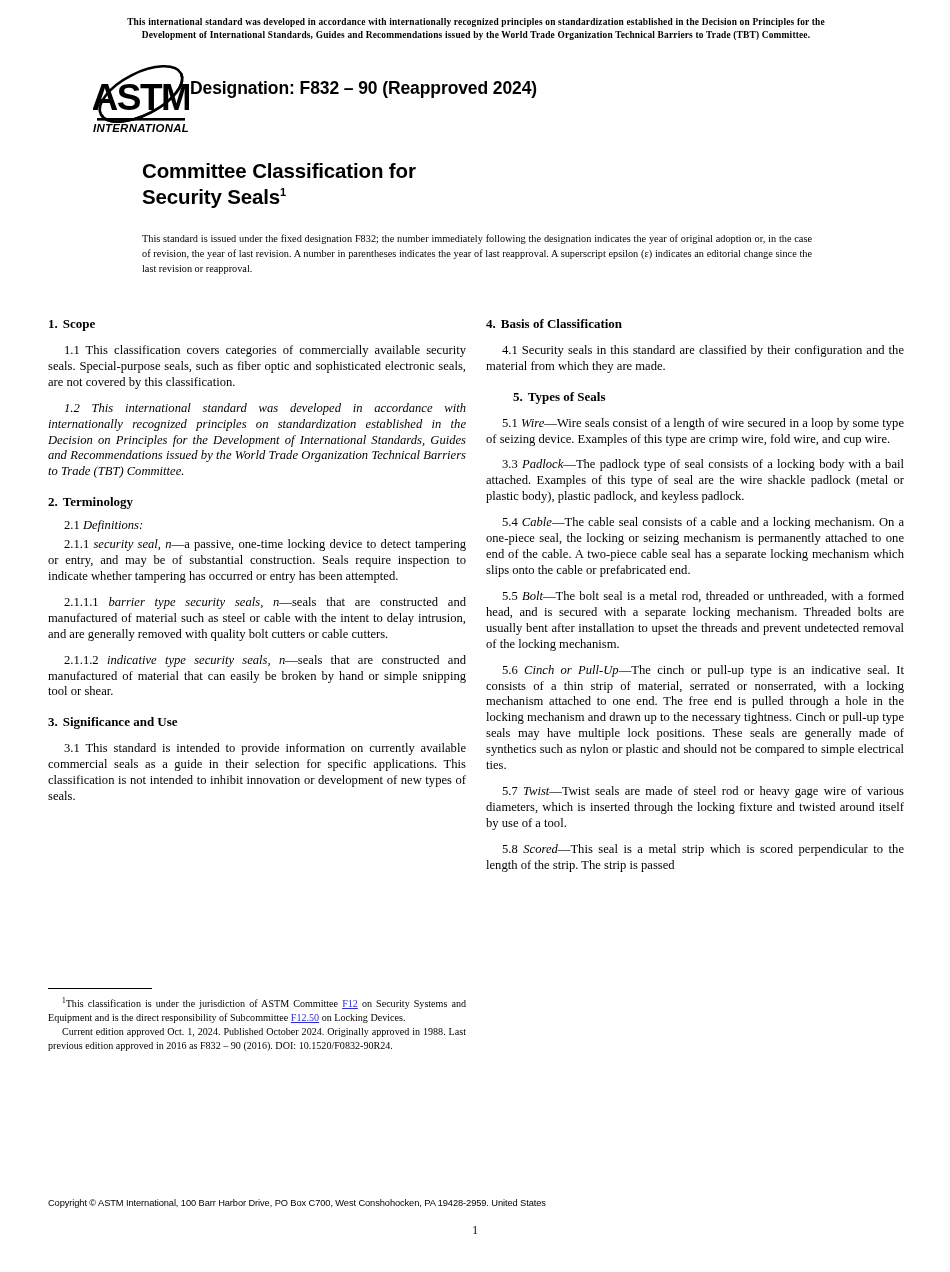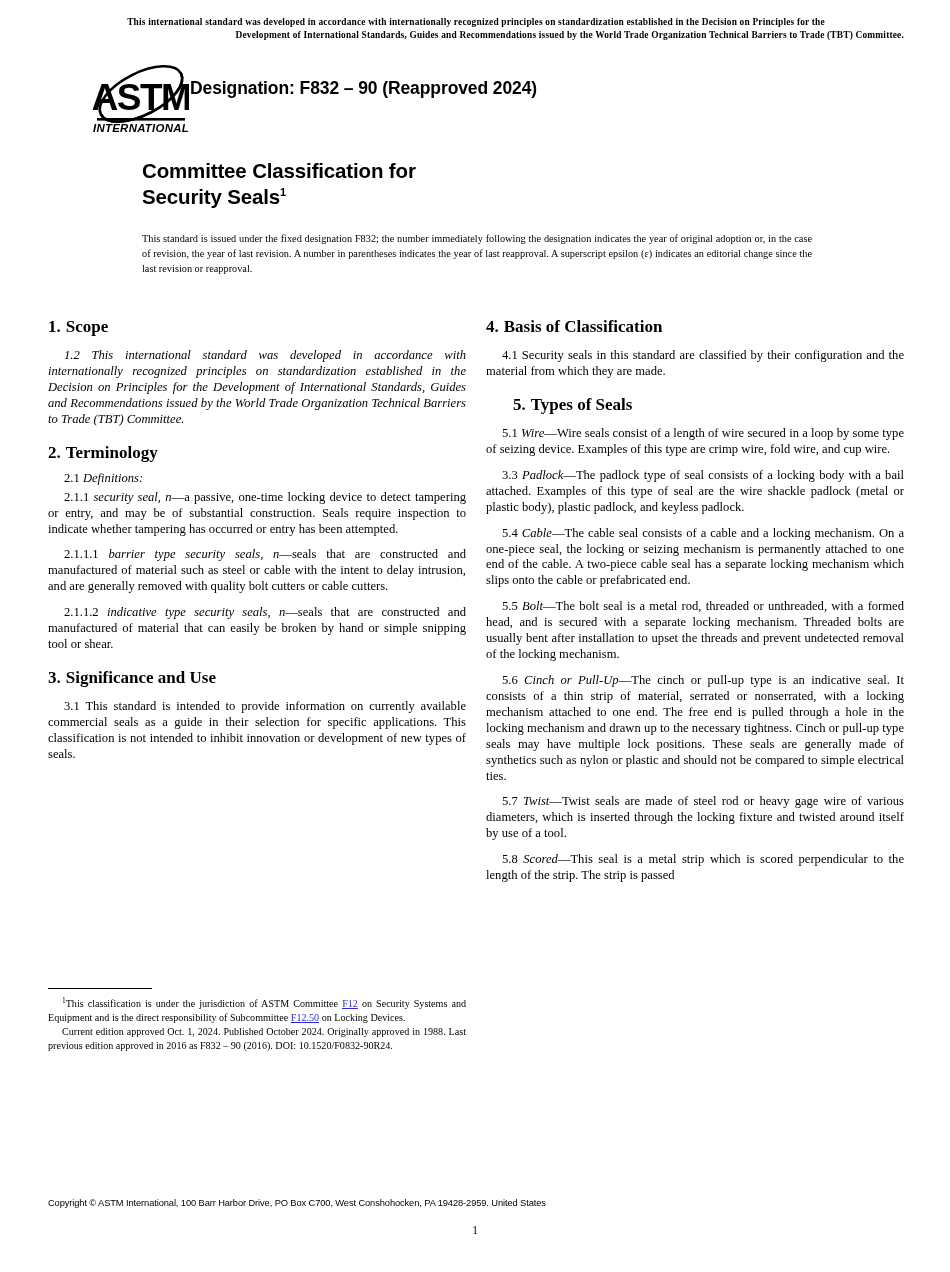--- a/index.html
+++ b/index.html
@@ -29,21 +29,21 @@
     left: 48px;
     top: 16px;
     width: 856px;
     text-align: center;
     font-family: "Liberation Serif", "DejaVu Serif", serif;
     font-size: 9.4px;
     font-weight: bold;
     line-height: 1.38;
     letter-spacing: 0.02em;
   }
-  .wto-banner .ln2 { display: block; text-align: right; }
+  .wto-banner .ln2 { display: block; }
 
   
   .masthead {
     position: absolute;
     left: 48px;
     top: 60px;
     width: 860px;
     height: 84px;
     margin-left: 45px;
   }
@@ -102,21 +102,21 @@
     position: absolute;
     top: 316px;
     width: 418px;
     font-size: 12.6px;
     line-height: 1.265;
   }
   .col-left  { left: 48px; }
   .col-right { left: 486px; }
 
   h2.sec {
-    font-size: 17px;
+    font-size: 13px;
     font-weight: bold;
     margin: 0 0 2px 0;
     padding: 0;
     line-height: 1.3;
   }
   h2.sec .num { margin-right: 5px; }
 
   p.para {
     margin: 0;
     padding: 0 0 0 0;
@@ -217,20 +217,24 @@
   </div>
 
   <div class="issue-note">This standard is issued under the fixed designation F832; the number immediately following the designation indicates the year of original adoption or, in the case of revision, the year of last revision. A number in parentheses indicates the year of last reapproval. A superscript epsilon (ε) indicates an editorial change since the last revision or reapproval.</div>
 
   <div class="col col-left">
 
     <h2 class="sec">
       <span class="num">1.</span><span>Scope</span>
     </h2>
 
+    <p class="para gap">
+      <span>1.1</span>
+      <span>This classification covers categories of commercially available security seals. Special-purpose seals, such as fiber optic and sophisticated electronic seals, are not covered by this classification.</span>
+    </p>
 
     <p class="para gap it">
       <span>1.2</span>
       <span>This international standard was developed in accordance with internationally recognized principles on standardization established in the Decision on Principles for the Development of International Standards, Guides and Recommendations issued by the World Trade Organization Technical Barriers to Trade (TBT) Committee.</span>
     </p>
 
     <h2 class="sec" style="margin-top:14px;">
       <span class="num">2.</span><span>Terminology</span>
     </h2>
 

